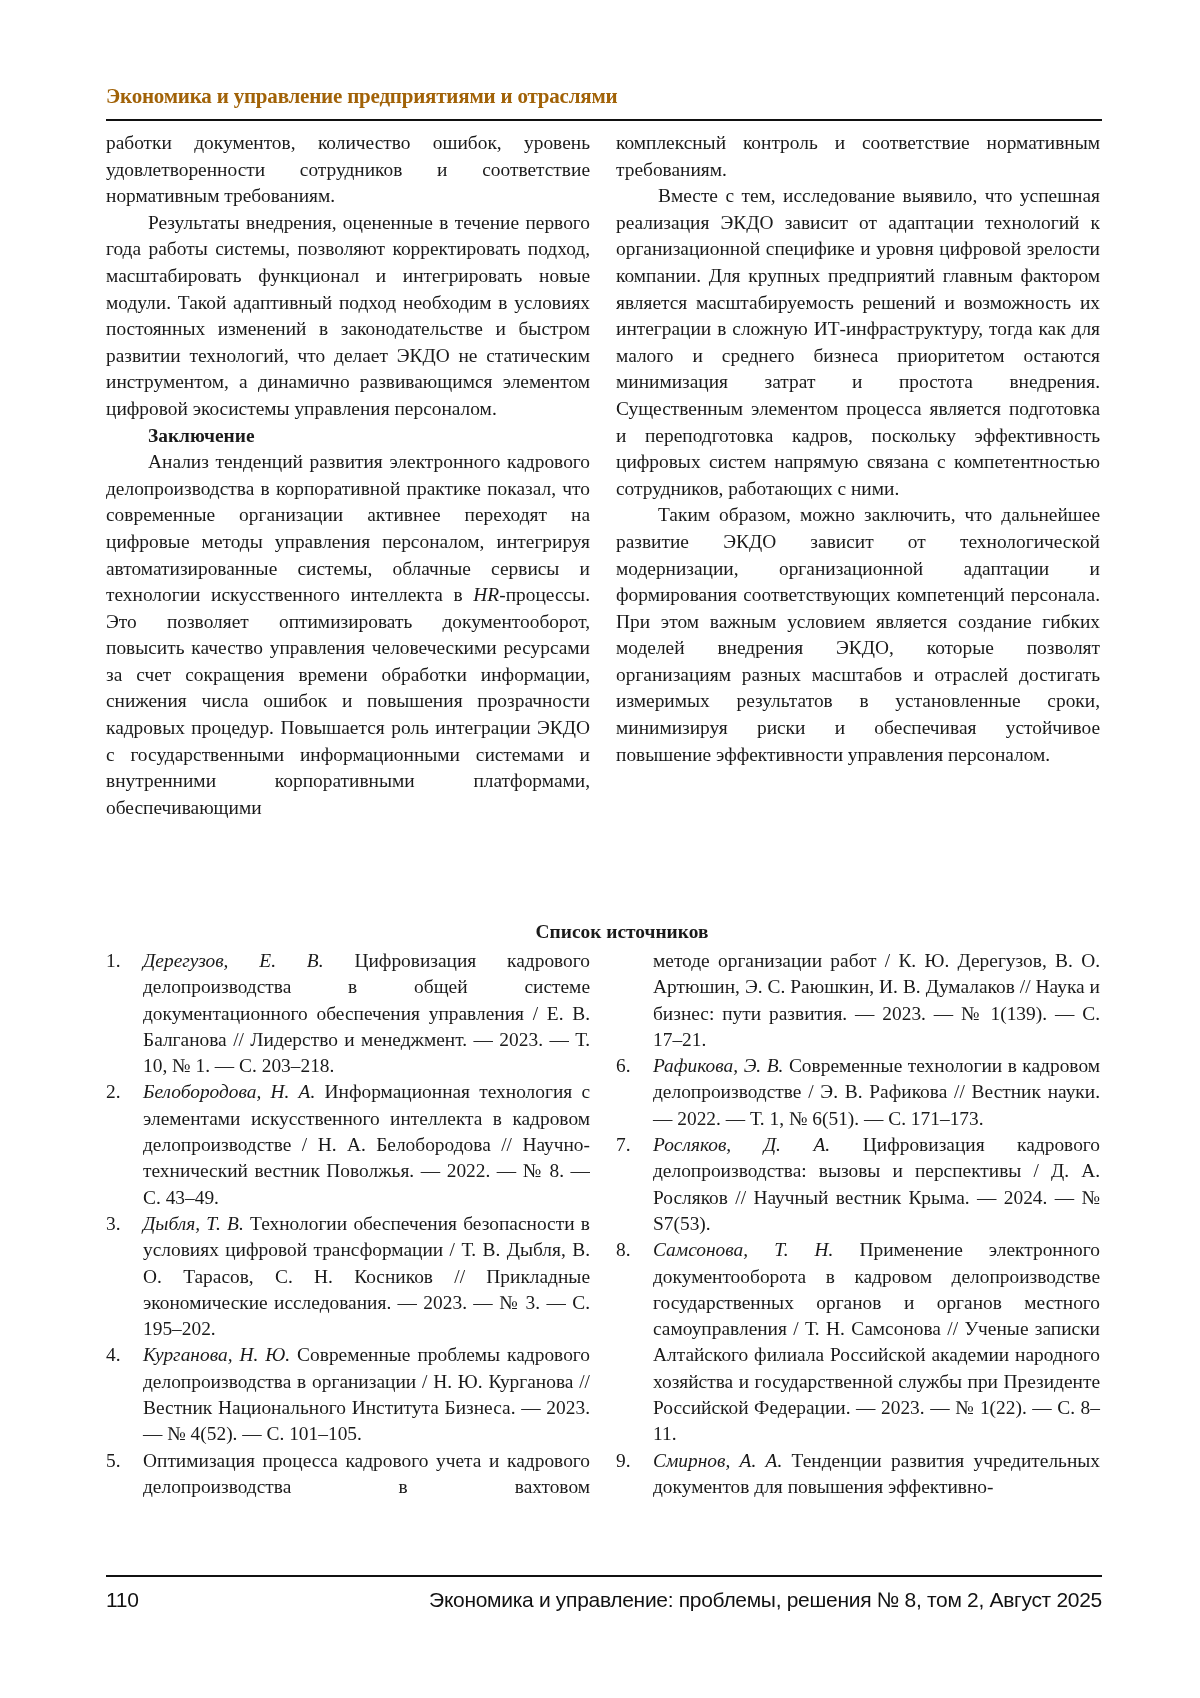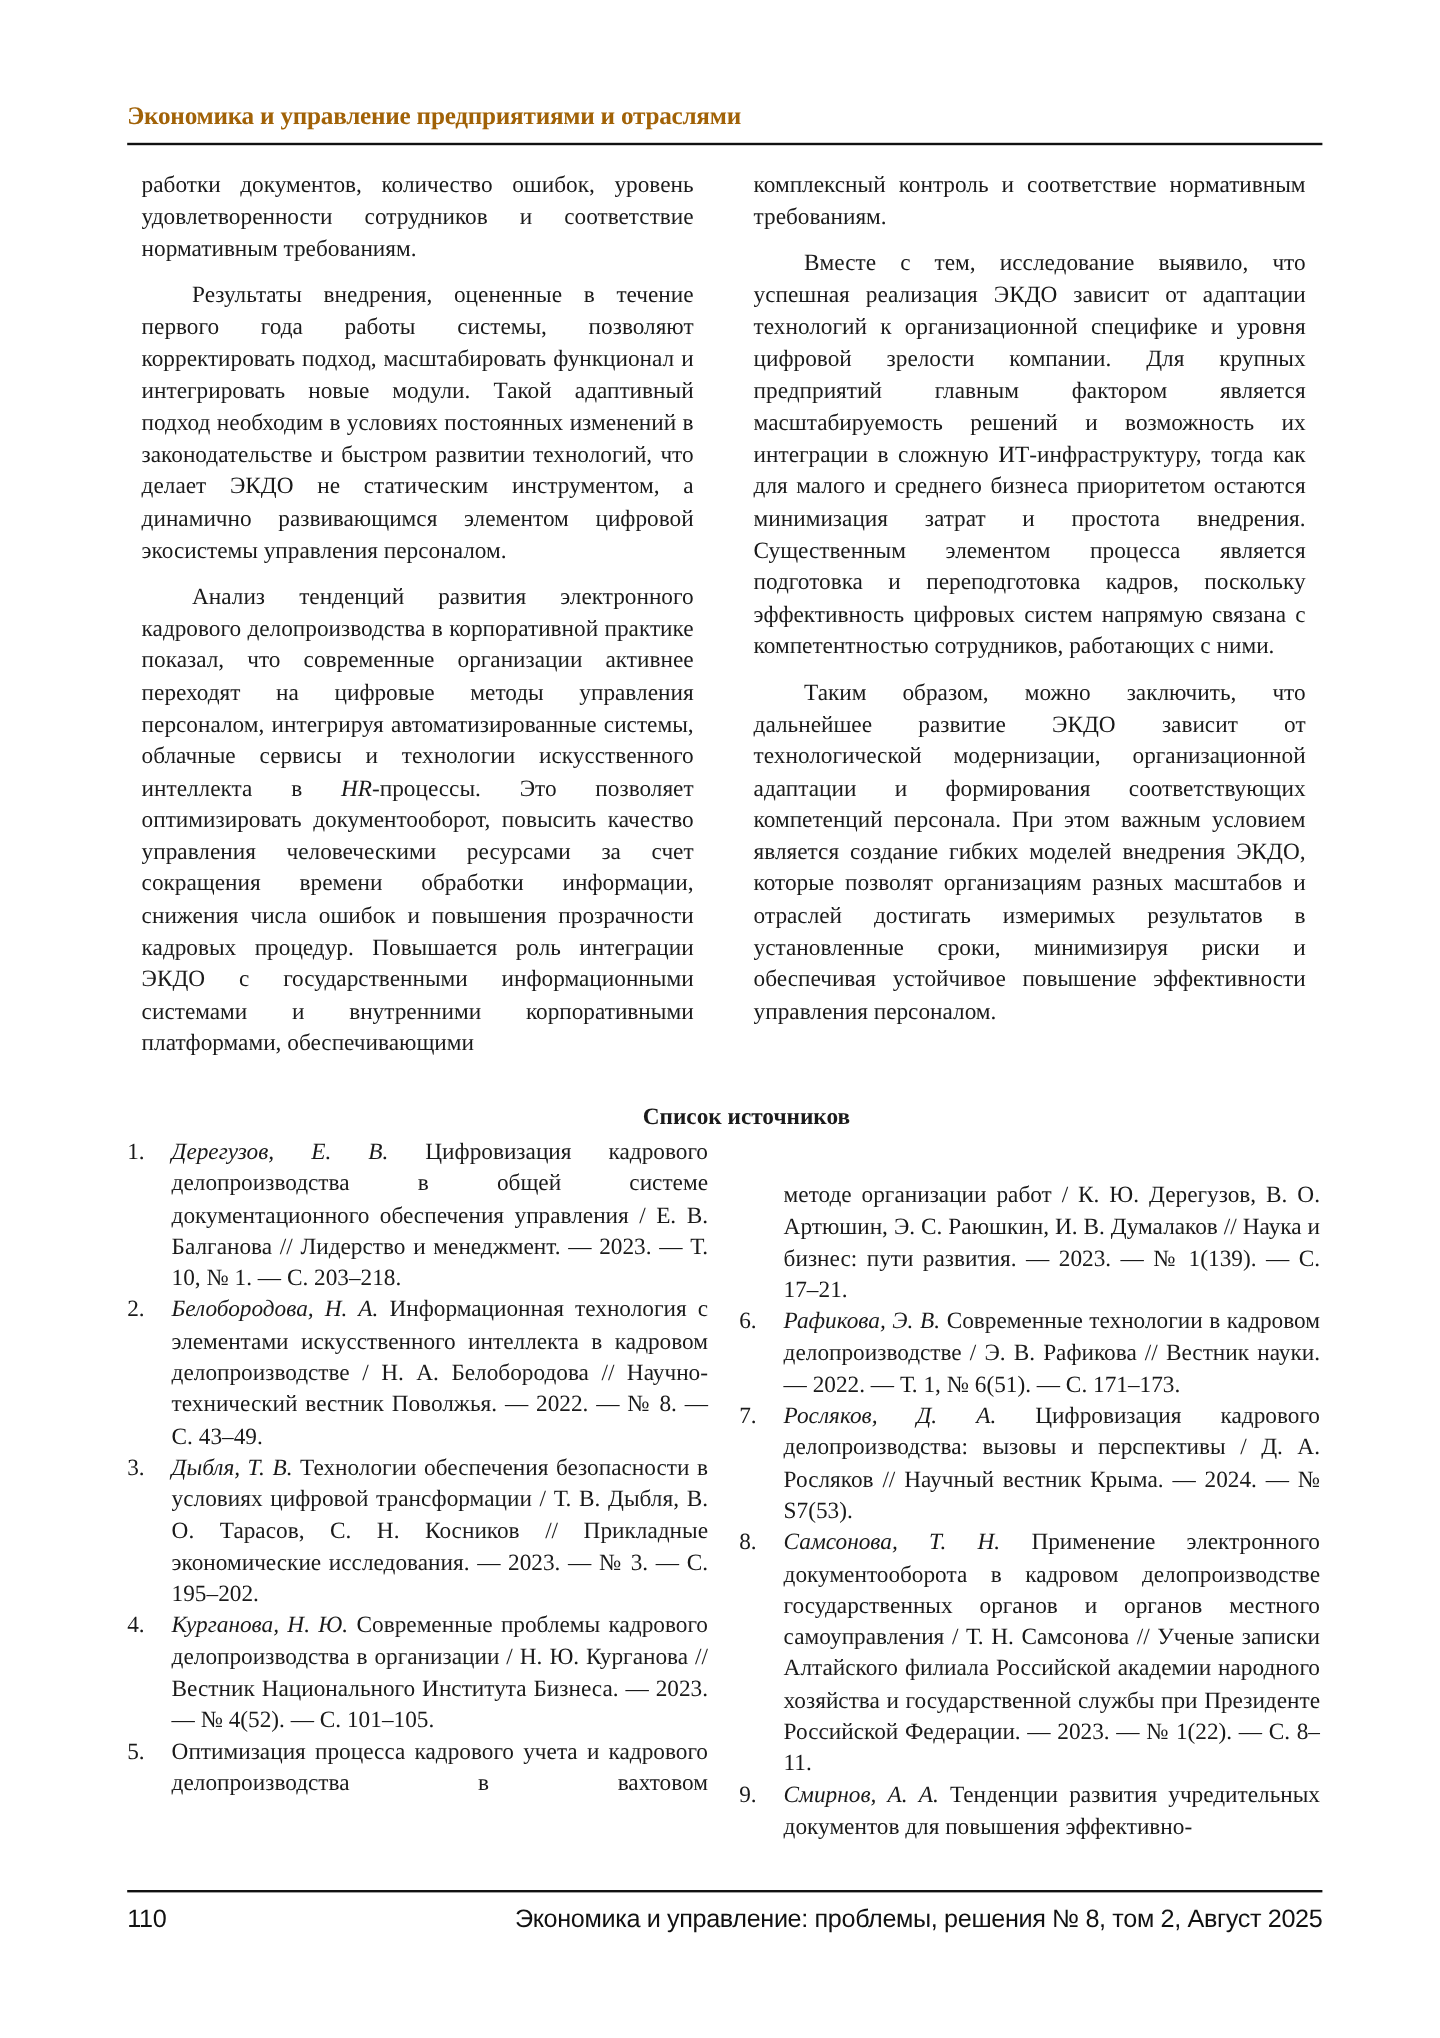--- a/index.html
+++ b/index.html
@@ -13,56 +13,57 @@
   }
   .head-rule { position: absolute; left: 106px; top: 119px; width: 996px; height: 2px; background: #111; }
 
   .col {
     position: absolute; width: 484px;
     font-family: "Liberation Serif", serif; font-size: 19.4px; line-height: 26.6px;
     text-align: justify; color: #1a1a1a;
   }
   .col-left { left: 106px; top: 130px; }
   .col-right { left: 616px; top: 130px; }
-  .col p { margin: 12px; font-family: Liberation Serif, serif; }
+  .col p { margin: 0; font-family: Liberation Serif, serif; }
   .col p.indent { text-indent: 42px; }
   .col p.noindent { text-indent: 0; }
   .col .section-heading { font-weight: bold; text-indent: 42px; text-align: left; }
   .col i { font-style: italic; }
 
   .refs-title {
     position: absolute; left: 122px; top: 921px; width: 1000px; text-align: center;
     font-family: "Liberation Serif", serif; font-weight: bold; font-size: 19.4px;
   }
   .refs { position: absolute; width: 484px; font-family: "Liberation Serif", serif; font-size: 19.4px; line-height: 26.3px; color: #1a1a1a; }
   .refs-left { left: 106px; top: 948px; }
   .refs-right { left: 616px; top: 948px; }
   .ref { position: relative; padding-left: 37px; text-align: justify; }
   .ref .num { position: absolute; left: 0; top: 0; }
   .ref .author { font-style: italic; }
-  .ref.continuation { padding-left: 37px; margin-top: 36px; }
+  .ref.continuation { padding-left: 37px; }
 
   .foot-rule { position: absolute; left: 106px; top: 1575px; width: 996px; height: 2px; background: #111; }
   .footer {
     position: absolute; left: 106px; top: 1588px; width: 996px;
     font-family: "Liberation Sans", sans-serif; font-size: 21px; color: #111;
     display: flex; justify-content: space-between; letter-spacing: -0.3px; gap: 45px;
   }
 </style>
 </head>
 <body>
 
 <div class="page">
 
   <div class="running-head">Экономика и управление предприятиями и отраслями</div>
   <div class="head-rule"></div>
 
   <div class="col col-left">
     <p class="noindent">работки документов, количество ошибок, уровень удовлетворенности сотрудников и соответствие нормативным требованиям.</p>
     <p class="indent">Результаты внедрения, оцененные в течение первого года работы системы, позволяют корректировать подход, масштабировать функционал и интегрировать новые модули. Такой адаптивный подход необходим в условиях постоянных изменений в законодательстве и быстром развитии технологий, что делает ЭКДО не статическим инструментом, а динамично развивающимся элементом цифровой экосистемы управления персоналом.</p>
+    <p class="section-heading">Заключение</p>
     <p class="indent"><span>Анализ тенденций развития электронного кадрового делопроизводства в корпоративной практике показал, что современные организации активнее переходят на цифровые методы управления персоналом, интегрируя автоматизированные системы, облачные сервисы и технологии искусственного интеллекта в </span><i>HR</i><span>-процессы. Это позволяет оптимизировать документооборот, повысить качество управления человеческими ресурсами за счет сокращения времени обработки информации, снижения числа ошибок и повышения прозрачности кадровых процедур. Повышается роль интеграции ЭКДО с государственными информационными системами и внутренними корпоративными платформами, обеспечивающими</span></p>
   </div>
 
   <div class="col col-right">
     <p class="noindent">комплексный контроль и соответствие нормативным требованиям.</p>
     <p class="indent">Вместе с тем, исследование выявило, что успешная реализация ЭКДО зависит от адаптации технологий к организационной специфике и уровня цифровой зрелости компании. Для крупных предприятий главным фактором является масштабируемость решений и возможность их интеграции в сложную ИТ-инфраструктуру, тогда как для малого и среднего бизнеса приоритетом остаются минимизация затрат и простота внедрения. Существенным элементом процесса является подготовка и переподготовка кадров, поскольку эффективность цифровых систем напрямую связана с компетентностью сотрудников, работающих с ними.</p>
     <p class="indent">Таким образом, можно заключить, что дальнейшее развитие ЭКДО зависит от технологической модернизации, организационной адаптации и формирования соответствующих компетенций персонала. При этом важным условием является создание гибких моделей внедрения ЭКДО, которые позволят организациям разных масштабов и отраслей достигать измеримых результатов в установленные сроки, минимизируя риски и обеспечивая устойчивое повышение эффективности управления персоналом.</p>
   </div>
 
   <div class="refs-title">Список источников</div>

